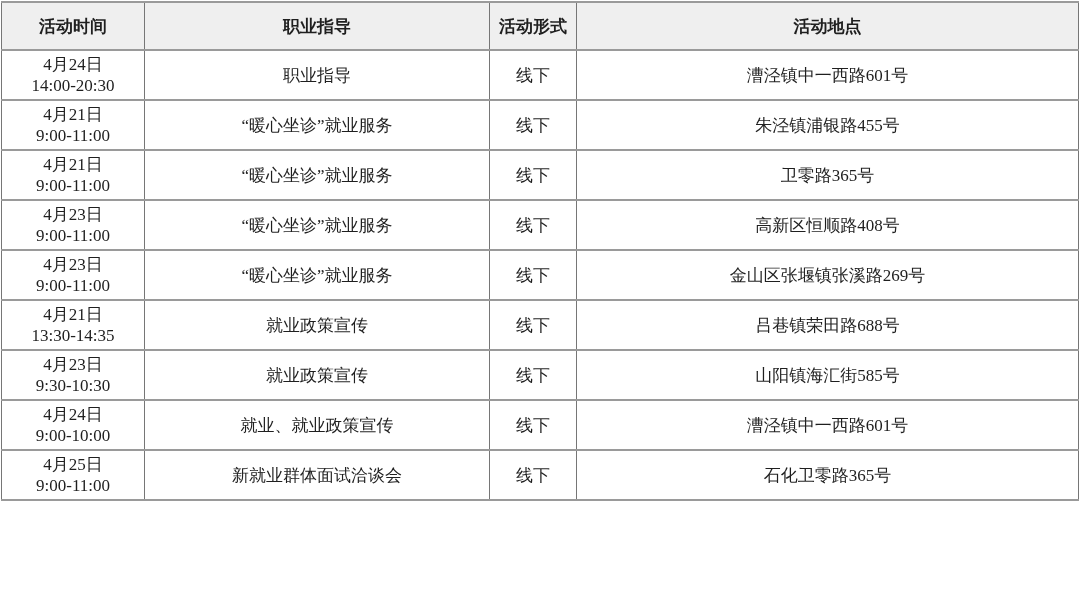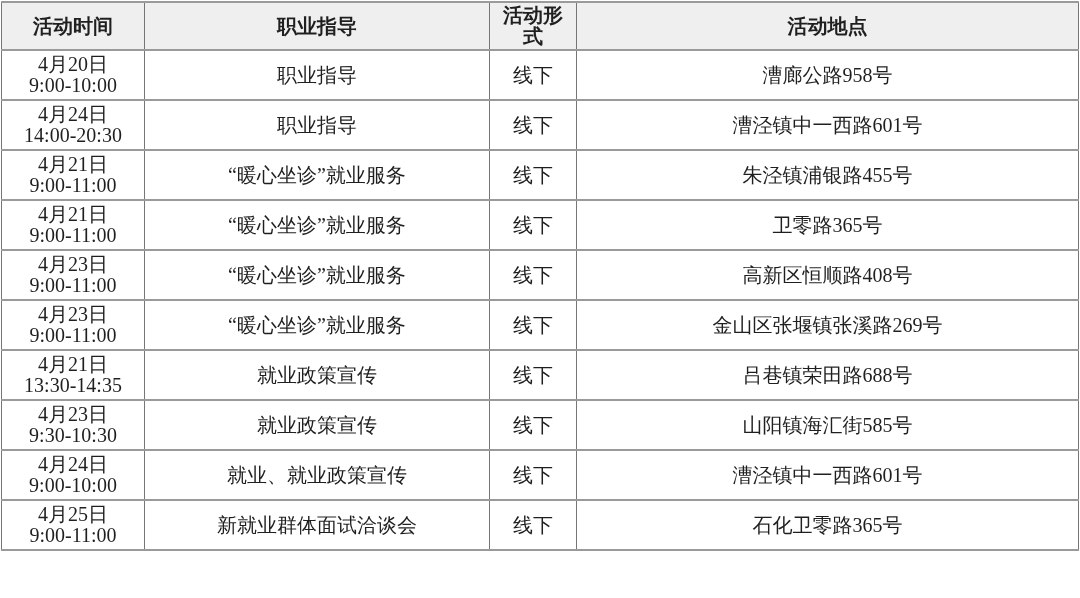--- a/index.html
+++ b/index.html
@@ -26,21 +26,21 @@
   col.c3 { width: 87px; }
   col.c4 { width: 502px; }
   th, td {
     border-left: 1px solid #767676;
     border-right: 1px solid #767676;
     border-top: 2px solid #9a9a9a;
     border-bottom: 2px solid #9a9a9a;
     text-align: center;
     vertical-align: middle;
     padding: 2px 4px;
-    font-size: 20px;
+    font-size: 17px;
     line-height: 21px;
     overflow: hidden;
   }
   thead th {
     background: #efefef;
     font-weight: bold;
     height: 42px;
   }
   tbody td {
     height: 44px;
@@ -60,31 +60,20 @@
   </colgroup>
   <thead>
     <tr>
       <th>活动时间</th>
       <th>职业指导</th>
       <th>活动形式</th>
       <th>活动地点</th>
     </tr>
   </thead>
   <tbody>
-      <tr>
-    <td>
-      <span class="line">4月20日</span>
-      <span class="line">9:00-10:00</span>
-    </td>
-    <td>职业指导</td>
-    <td>线下</td>
-    <td>
-          <span class="line">漕廊公路958号</span>
-        </td>
-  </tr>
       <tr>
     <td>
       <span class="line">4月24日</span>
       <span class="line">14:00-20:30</span>
     </td>
     <td>职业指导</td>
     <td>线下</td>
     <td>
           <span class="line">漕泾镇中一西路601号</span>
         </td>

